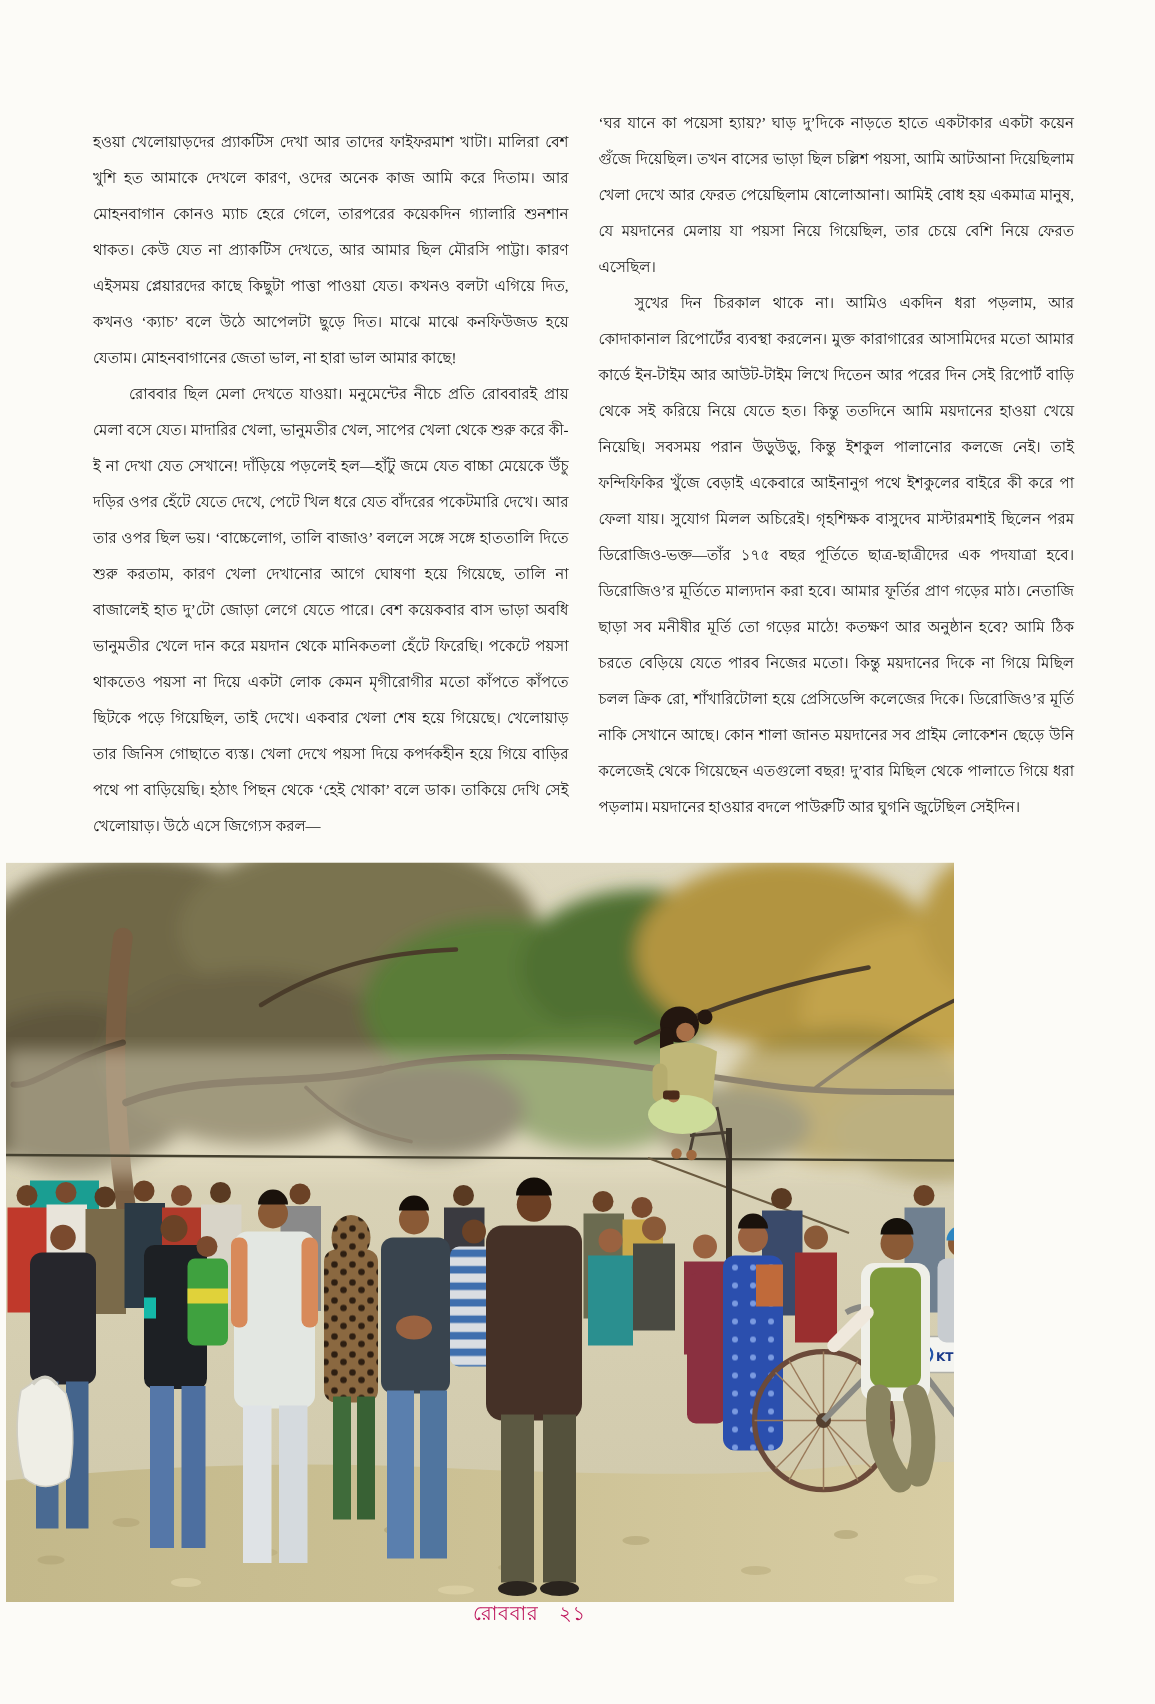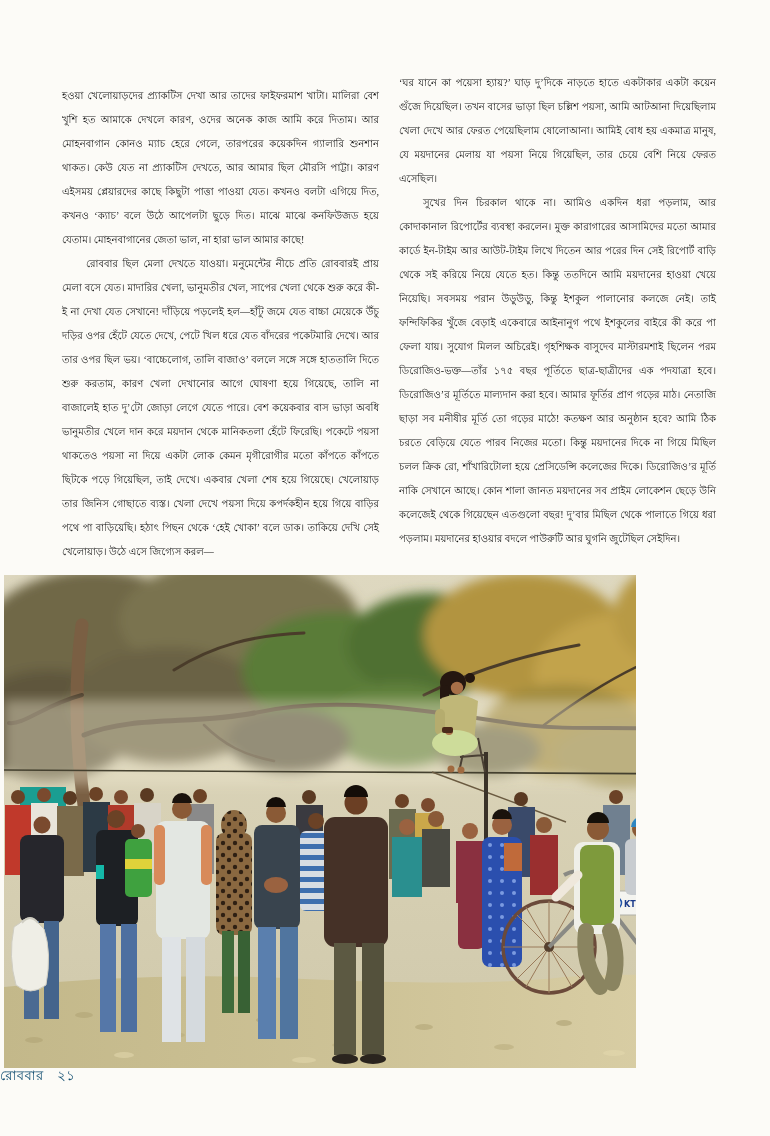--- a/index.html
+++ b/index.html
@@ -19,21 +19,21 @@
   .col p { margin:0; padding:0; }
   .p-indent { text-indent:24px; }
   .photo-wrap {
     position:absolute; left:4px; top:575px; width:632px; height:493px;
     overflow:hidden;
     text-decoration:underline;
   }
   .photo-wrap svg { display:block; }
   .footer {
     position:absolute; top:1066px; left:0; width:706px;
-    text-align:left; font-size:13px; letter-spacing:.5px; color:#0c4a6e;
+    text-align:center; font-size:13px; letter-spacing:.5px; color:#be185d;
   }
   .footer .pageno { margin-left:10px; }
 </style>
 </head>
 <body>
 
 <div class="page">
 
   <div class="col col-left">
     <p>হওয়া খেলোয়াড়দের প্র্যাকটিস দেখা আর তাদের ফাইফরমাশ খাটা। মালিরা বেশ খুশি হত আমাকে দেখলে কারণ, ওদের অনেক কাজ আমি করে দিতাম। আর মোহনবাগান কোনও ম্যাচ হেরে গেলে, তারপরের কয়েকদিন গ্যালারি শুনশান থাকত। কেউ যেত না প্র্যাকটিস দেখতে, আর আমার ছিল মৌরসি পাট্টা। কারণ এইসময় প্লেয়ারদের কাছে কিছুটা পাত্তা পাওয়া যেত। কখনও বলটা এগিয়ে দিত, কখনও ‘ক্যাচ’ বলে উঠে আপেলটা ছুড়ে দিত। মাঝে মাঝে কনফিউজড হয়ে যেতাম। মোহনবাগানের জেতা ভাল, না হারা ভাল আমার কাছে!</p>

